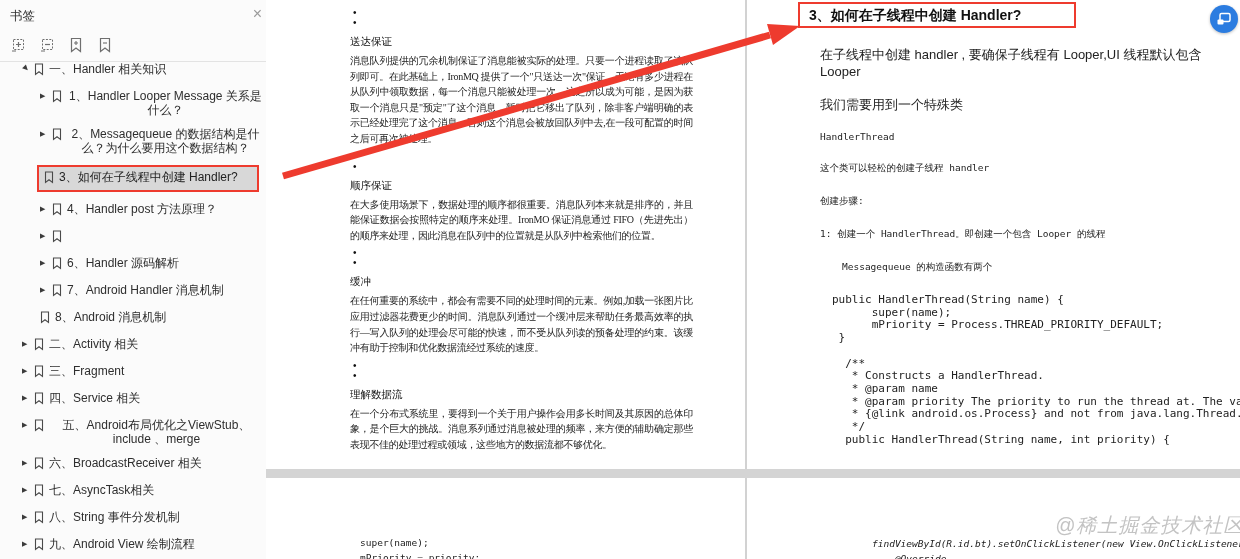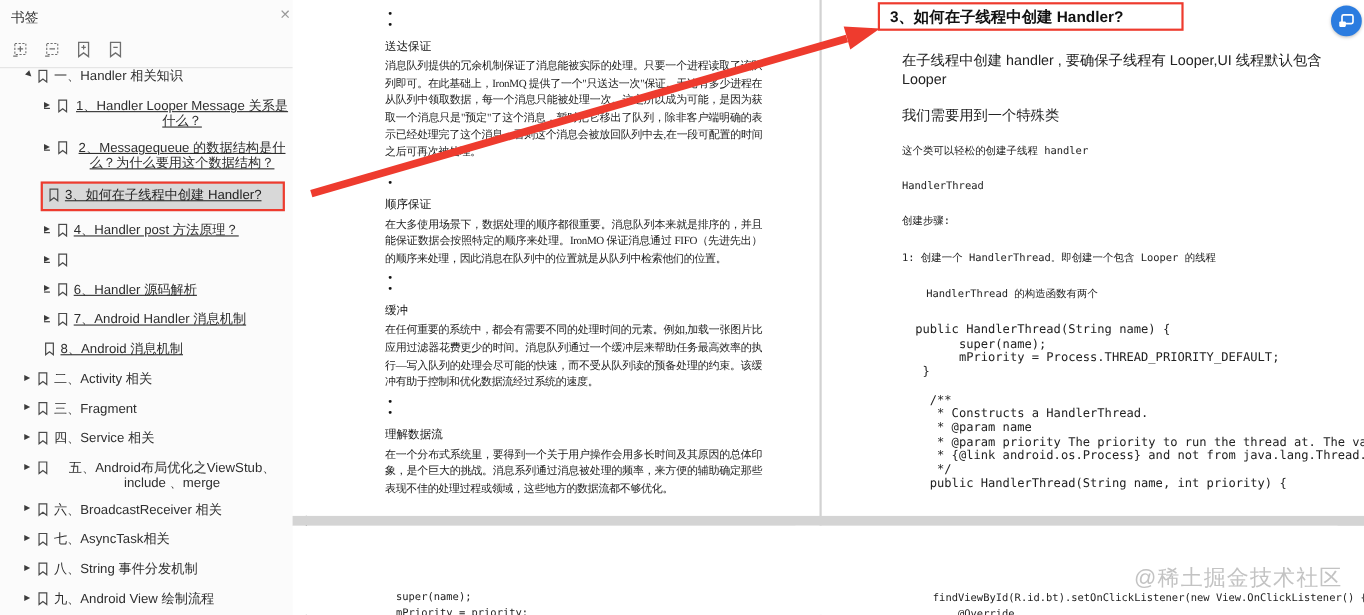--- a/index.html
+++ b/index.html
@@ -1,29 +1,29 @@
 <!DOCTYPE html>
 <html><head>
 <meta charset="utf-8">
 <style>
   * { margin:0; padding:0; box-sizing:border-box; }
   body { font-family:"Liberation Sans", sans-serif; background:#e9e9e9; }
   .app { position:relative; width:1240px; height:559px; background:#ffffff; overflow:hidden; }
 
   
-  .sidebar { position:absolute; left:0; top:0; width:279px; height:559px; background:#fbfbfb; border-right:1px solid #000000; }
+  .sidebar { position:absolute; left:0; top:0; width:279px; height:559px; background:#fbfbfb; border-right:3px solid #000000; }
   .sb-head { position:relative; height:28px; padding:8px 12px 0 10px; font-size:12.5px; color:#333; }
   .sb-close { position:absolute; right:14px; top:5px; font-size:16px; color:#9a9a9a; cursor:pointer; line-height:18px; }
   .sb-tools { display:flex; gap:11px; padding:6px 0 0 9px; height:28px; align-items:center; }
   .sb-tools .tbtn { display:inline-flex; cursor:pointer; }
   .sb-div { margin-top:5px; border-top:1px solid #e3e3e3; }
   .bm-list { position:absolute; left:0; top:62px; width:264px; bottom:0; overflow:hidden; }
   .bm-row { display:flex; align-items:flex-start; font-size:12px; line-height:14px; color:#2e2e2e; margin-bottom:10px; cursor:pointer; }
   .bm-row.lvl1 { padding-left:22px; }
-  .bm-row.lvl2 { padding-left:40px;text-decoration:underline; }
+  .bm-row.lvl2 { padding-left:40px; }
   .bm-row .exp { width:12px; flex:0 0 12px; font-size:7px; color:#3c3c3c; line-height:14px; }
   .bm-row .exp.expanded { transform:rotate(45deg) translate(1px,0); transform-origin:40% 50%; }
   .bm-row .bmk { flex:0 0 13px; padding-top:1px; }
   .bm-row .lab { padding-left:2px;text-align:center; }
   .bm-row.sel { margin-left:37px; padding:3px 4px 3px 5px; margin-right:5px; background:#d8d8d8; border:2px solid #ee3b2e; }
   .bm-row.sel .lab { color:#222; }
 
   
   .vsep  { position:absolute; left:745px; top:0; width:2px; height:559px; background:#d2d2d2; }
   .hband { position:absolute; left:266px; top:469px; width:974px; height:9px; background:#d4d4d4; }
@@ -36,21 +36,21 @@
 
   .page-right { position:absolute; left:747px; top:0; width:493px; height:469px; background:#fff; }
   .title-box { position:absolute; left:51px; top:2px; width:278px; height:26px; border:2px solid #ee3b2e; padding:3px 0 0 9px; font-size:14px; font-weight:bold; color:#111; white-space:nowrap; }
   .rp-body { padding:46px 20px 0 73px; }
   .rp-p { font-size:13px; color:#222; margin-bottom:17px; }
   .rp-step { font-family:"DejaVu Sans Mono", monospace; font-size:9.5px; color:#222; margin-bottom:20px; white-space:pre; }
   .rp-step.ind1 { margin-left:22px; }
   pre.code { font-family:"DejaVu Sans Mono", monospace; font-size:11px; line-height:12.7px; color:#222; margin-left:12px; white-space:pre; }
 
   .page-left-next  { position:absolute; left:266px; top:478px; width:479px; height:81px; background:#fff; }
-  .page-right-next { position:absolute; left:723px; top:478px; width:493px; height:81px; background:#fff; }
+  .page-right-next { position:absolute; left:747px; top:478px; width:493px; height:81px; background:#fff;font-style:italic; }
   .page-left-next pre, .page-right-next pre { position:absolute; font-family:"DejaVu Sans Mono", monospace; font-size:9.5px; line-height:14.5px; color:#222; white-space:pre; }
   #lp-next { left:94px; top:58px; }
   #rp-next { left:125px; top:59px; }
   .watermark { position:absolute; left:308px; top:34px; font-size:20px; letter-spacing:1px; color:#c3c3c3; white-space:nowrap; }
 
   
   .arrow { position:absolute; left:0; top:0; pointer-events:none; z-index:40; }
   .float-widget { position:absolute; left:1210px; top:5px; width:28px; height:28px; border-radius:50%; background:#2b7ce0; z-index:50; display:flex; align-items:center; justify-content:center; cursor:pointer; box-shadow:0 1px 3px rgba(0,0,0,.25); }
 </style>
 </head>
@@ -243,25 +243,25 @@
     </section>
 
     <section class="page-right">
       <div class="title-box">
         <span>3、如何在子线程中创建 Handler?</span>
       </div>
       <div class="rp-body">
         <div class="rp-p">在子线程中创建 handler , 要确保子线程有 Looper,UI 线程默认包含 Looper</div>
         <div class="rp-p">我们需要用到一个特殊类</div>
         <div id="rp-steps">
+            <div class="rp-step">HandlerThread</div>
             <div class="rp-step">这个类可以轻松的创建子线程 handler</div>
-            <div class="rp-step">HandlerThread</div>
             <div class="rp-step">创建步骤:</div>
             <div class="rp-step">1: 创建一个 HandlerThread。即创建一个包含 Looper 的线程</div>
-            <div class="rp-step ind1">HandlerThread 的构造函数有两个</div>
+            <div class="rp-step ind1">Messagequeue 的构造函数有两个</div>
           </div>
         <pre id="rp-code" class="code">public HandlerThread(String name) {
       super(name);
       mPriority = Process.THREAD_PRIORITY_DEFAULT;
  }
 
   /**
    * Constructs a HandlerThread.
    * @param name
    * @param priority The priority to run the thread at. The value supplied must be from

